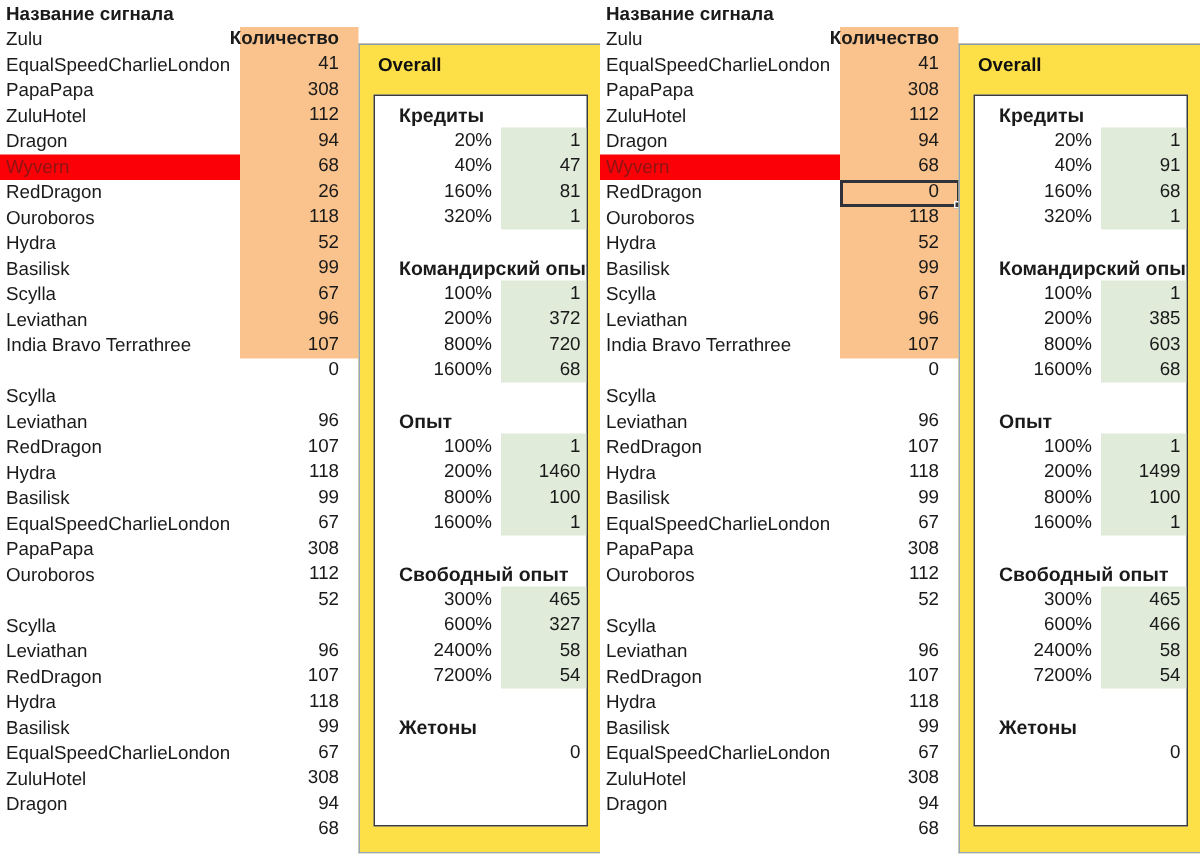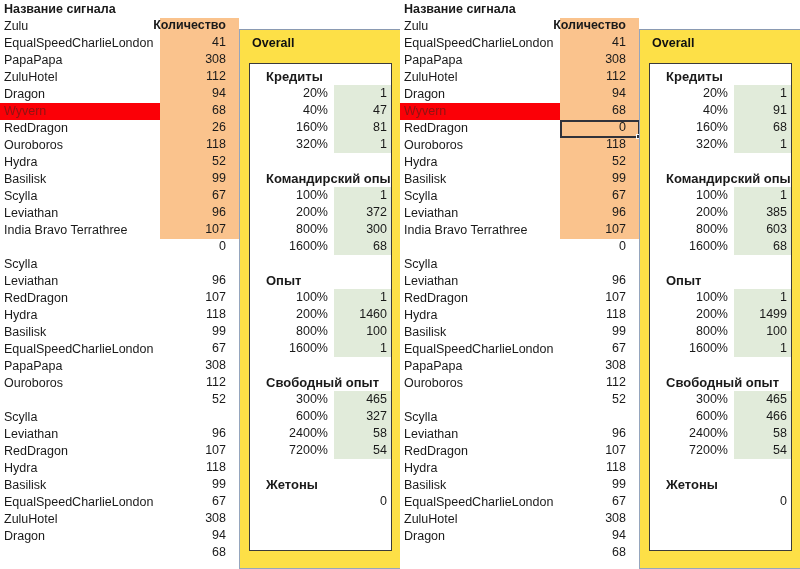--- a/index.html
+++ b/index.html
@@ -337,21 +337,21 @@
           <div class="kv" style="top: 123px;">
             <span class="pct">100%</span>
             <span class="val">1</span>
           </div>
           <div class="kv" style="top: 140px;">
             <span class="pct">200%</span>
             <span class="val">372</span>
           </div>
           <div class="kv" style="top: 157px;">
             <span class="pct">800%</span>
-            <span class="val">300</span>
+            <span class="val">720</span>
           </div>
           <div class="kv" style="top: 174px;">
             <span class="pct">1600%</span>
             <span class="val">68</span>
           </div>
           <div class="sect-title" style="top: 208px;">Опыт</div>
           <div class="green-col" style="top: 225px; height: 68px;"></div>
           <div class="kv" style="top: 225px;">
             <span class="pct">100%</span>
             <span class="val">1</span>

